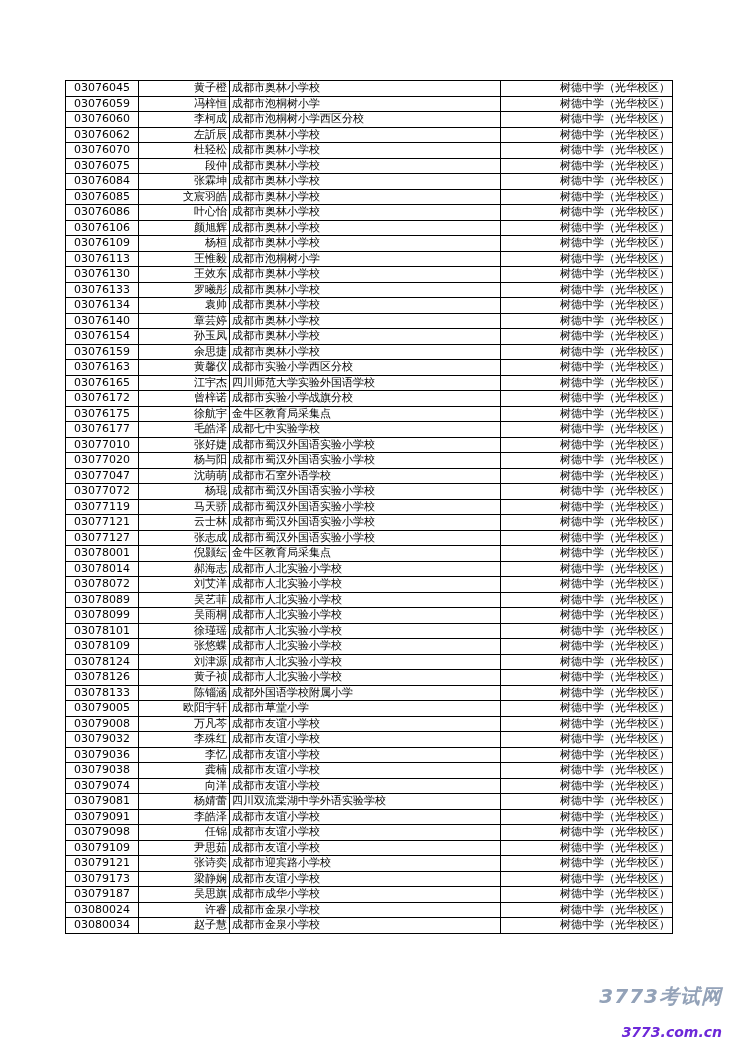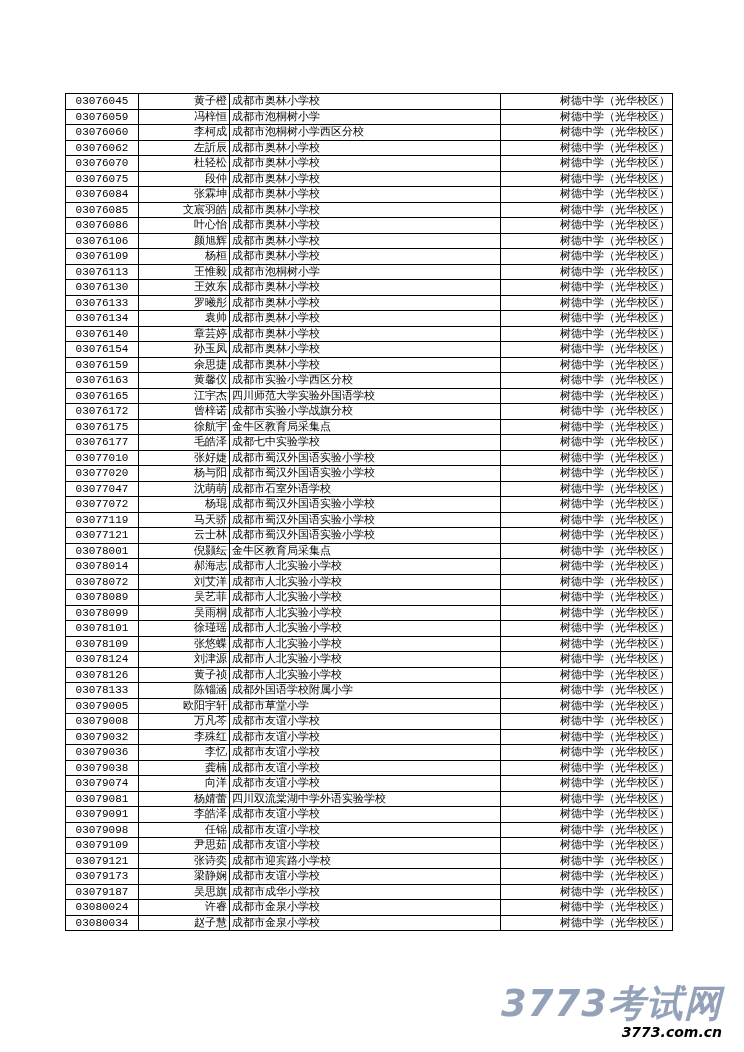--- a/index.html
+++ b/index.html
@@ -11,25 +11,24 @@
     width: 744px;
     height: 1052px;
     position: relative;
     font-family: "DejaVu Sans", "Liberation Sans", sans-serif;
     color: #000000;
     overflow: hidden;
   }
   .student-table {
     position: absolute;
     left: 65px;
-    top: 93px;
+    top: 80px;
     border-collapse: collapse;
     table-layout: fixed;
     width: 591px;
-    font-family: Liberation Mono, monospace;
   }
   .student-table td {
     border: 1px solid #000000;
     font-size: 11px;
     height: 14.5px;
     line-height: 14.5px;
     padding: 0 2px;
     white-space: nowrap;
     overflow: hidden;
   }
@@ -40,32 +39,32 @@
 
   .watermark {
     position: absolute;
     right: 22px;
     bottom: 12px;
     text-align: right;
     line-height: 1.05;
     user-select: none;
   }
   .wm-title {
-    font-size: 37px;
+    font-size: 20px;
     font-weight: bold;
     font-style: italic;
     color: #93a2b8;
     letter-spacing: 1px;
   }
   .wm-url {
     font-size: 14px;
     font-weight: bold;
     font-style: italic;
-    color: #000000;
-    margin-top: 1px;
+    color: #6d28d9;
+    margin-top: 18px;
   }
 </style>
 </head>
 <body>
 
 <div class="sheet">
 
   <table class="student-table">
     <tbody>
         <tr>
@@ -232,20 +231,26 @@
         </tr>
         <tr>
           <td class="c-id">03077119</td>
           <td class="c-name">马天骄</td>
           <td class="c-school">成都市蜀汉外国语实验小学校</td>
           <td class="c-assigned">树德中学（光华校区）</td>
         </tr>
         <tr>
           <td class="c-id">03077121</td>
           <td class="c-name">云士林</td>
+          <td class="c-school">成都市蜀汉外国语实验小学校</td>
+          <td class="c-assigned">树德中学（光华校区）</td>
+        </tr>
+        <tr>
+          <td class="c-id">03077127</td>
+          <td class="c-name">张志成</td>
           <td class="c-school">成都市蜀汉外国语实验小学校</td>
           <td class="c-assigned">树德中学（光华校区）</td>
         </tr>
         <tr>
           <td class="c-id">03078001</td>
           <td class="c-name">倪颢纭</td>
           <td class="c-school">金牛区教育局采集点</td>
           <td class="c-assigned">树德中学（光华校区）</td>
         </tr>
         <tr>

